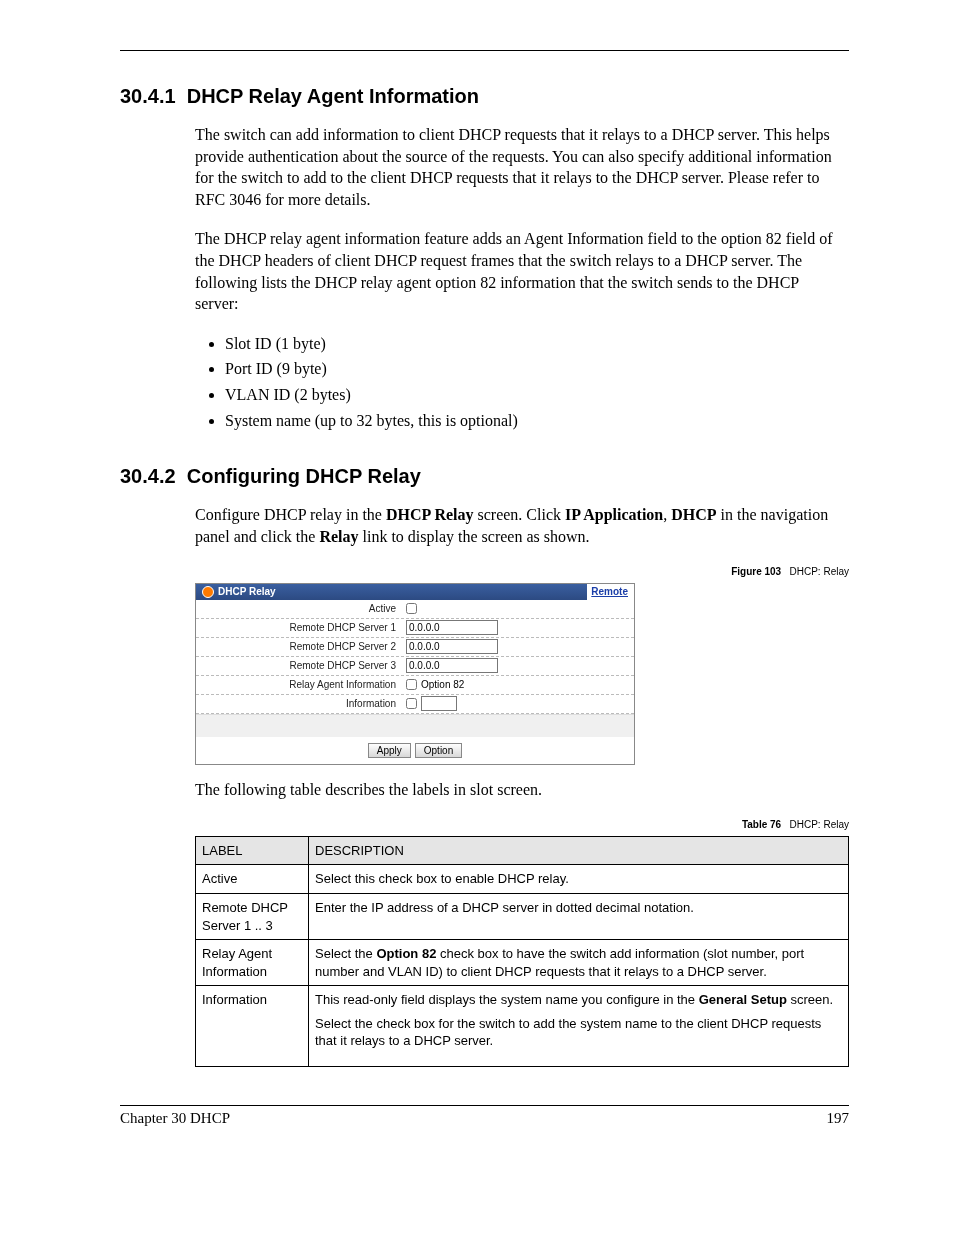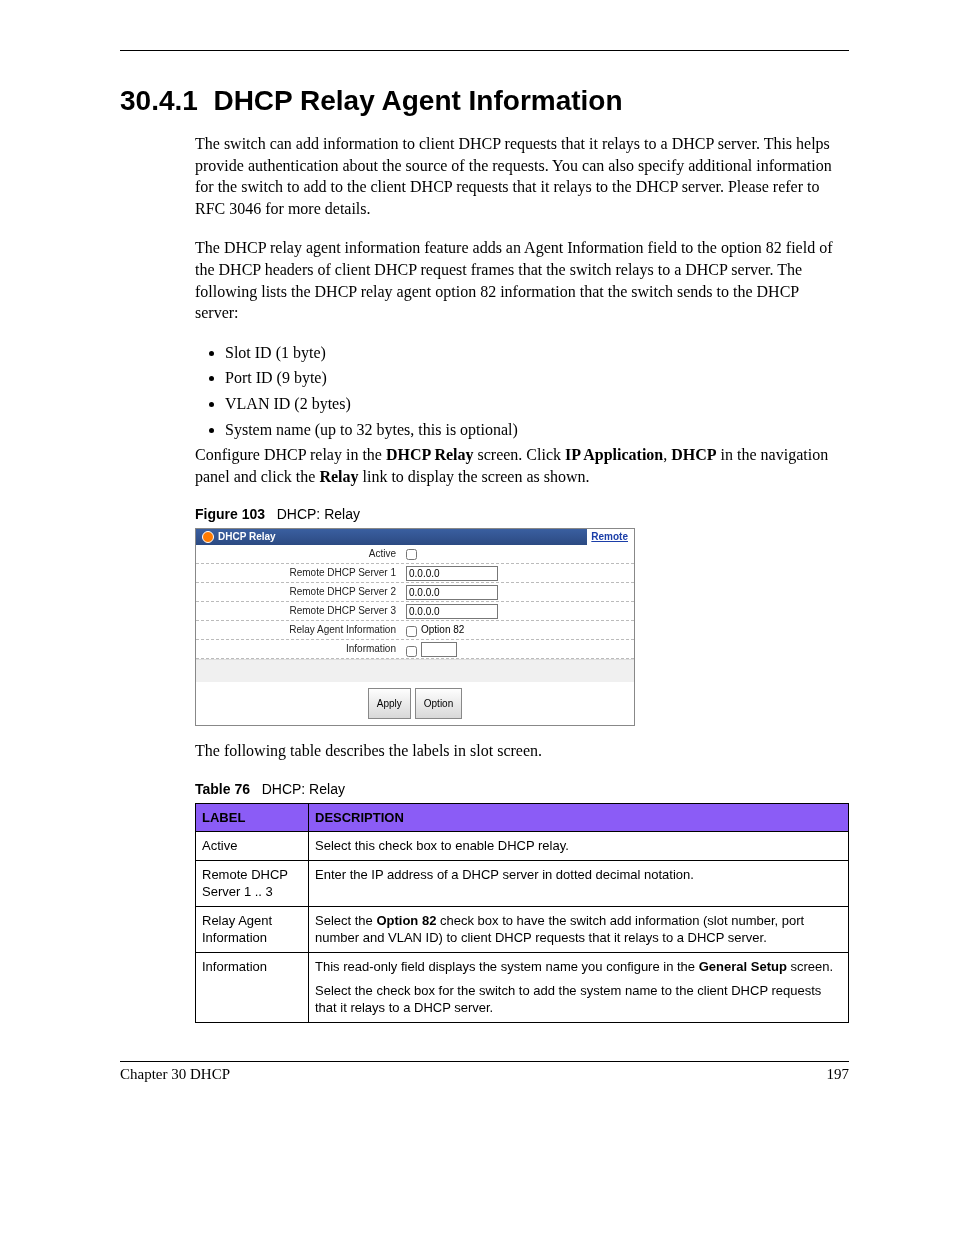--- a/index.html
+++ b/index.html
@@ -21,38 +21,39 @@
     margin-bottom: 4px;
   }
   hr.rule {
     border: none;
     border-top: 1.5px solid #000;
     margin: 0;
   }
   h2.sec {
     font-family: Arial, Helvetica, sans-serif;
     font-weight: bold;
-    font-size: 28px;
+    font-size: 20px;
     margin: 34px 0 16px 0;
   }
   .body-block {
     margin-left: 75px;
     line-height: 1.35;
   }
   .body-block p { margin: 0 8px 18px 0; }
   ul.bullets {
     margin: 0 0 0 30px;
     padding: 0;
     list-style: disc;
   }
   ul.bullets li { margin-bottom: 4px; }
   .fig-caption, .tbl-caption {
     font-family: Arial, Helvetica, sans-serif;
-    font-size: 14px;
+    font-size: 10px;
     margin: 16px 0 4px 0;
+    text-align: right;
   }
   .fig-caption b, .tbl-caption b { font-weight: bold; }
 
   
   .screenshot {
     width: 438px;
     border: 1px solid #888;
     background: #fff;
     font-family: Arial, Helvetica, sans-serif;
     font-size: 10px;
@@ -97,21 +98,21 @@
   .shot-row:last-of-type { border-bottom: none; }
   .shot-label {
     width: 200px;
     text-align: right;
     padding-right: 10px;
     font-size: 10px;
     color: #222;
   }
   .shot-field {
     display: flex;
-    align-items: flex-end;
+    align-items: center;
     gap: 4px;
   }
   input.shot-text {
     width: 86px;
     height: 13px;
     font-size: 10px;
     padding: 0 2px;
     border: 1px solid #777;
     background: #fff;
   }
@@ -127,46 +128,46 @@
   }
   .shot-btnrow {
     display: flex;
     justify-content: center;
     gap: 4px;
     padding: 6px 0;
   }
   .shot-btn {
     font-size: 10px;
     font-family: Arial, Helvetica, sans-serif;
-    padding: 9px 8px;
+    padding: 1px 8px;
     border: 1px solid #888;
     background: linear-gradient(#fefefe, #d8d8d8);
     cursor: pointer;
   }
 
   
   table.desc {
     border-collapse: collapse;
     width: 100%;
     font-family: Arial, Helvetica, sans-serif;
     font-size: 13px;
   }
   table.desc th, table.desc td {
     border: 1px solid #000;
     padding: 5px 6px;
     vertical-align: top;
     text-align: left;
   }
   table.desc th {
-    font-weight: bold;
-    background: #8b5cf6;
+    font-weight: normal;
+    background: #e5e5e5;
   }
   table.desc td.lbl { width: 100px; }
   table.desc p { margin: 0 0 6px 0; }
-  table.desc p:last-child { margin-bottom: 0; }
+  table.desc p:last-child { margin-bottom: 11px; }
 
   .footer {
     margin-top: 38px;
   }
   .footer-line {
     display: flex;
     justify-content: space-between;
     font-size: 15px;
     padding-top: 4px;
   }
@@ -184,20 +185,23 @@
     <p>The switch can add information to client DHCP requests that it relays to a DHCP server. This helps provide authentication about the source of the requests. You can also specify additional information for the switch to add to the client DHCP requests that it relays to the DHCP server. Please refer to RFC 3046 for more details.</p>
     <p>The DHCP relay agent information feature adds an Agent Information field to the option 82 field of the DHCP headers of client DHCP request frames that the switch relays to a DHCP server. The following lists the DHCP relay agent option 82 information that the switch sends to the DHCP server:</p>
     <ul class="bullets">
       <li>Slot ID (1 byte)</li>
       <li>Port ID (9 byte)</li>
       <li>VLAN ID (2 bytes)</li>
       <li>System name (up to 32 bytes, this is optional)</li>
     </ul>
   </div>
 
+  <h2 class="sec">
+    <span>30.4.2</span>&nbsp;&nbsp;<span>Configuring DHCP Relay</span>
+  </h2>
   <div class="body-block">
     <p>
       <span>Configure DHCP relay in the </span><b>DHCP Relay</b><span> screen. Click </span><b>IP Application</b><span>, </span><b>DHCP</b><span> in the navigation panel and click the </span><b>Relay</b><span> link to display the screen as shown.</span>
     </p>
 
     <div class="fig-caption">
       <b>Figure 103</b>&nbsp;&nbsp;&nbsp;<span>DHCP: Relay</span>
     </div>
 
     <div class="screenshot">

